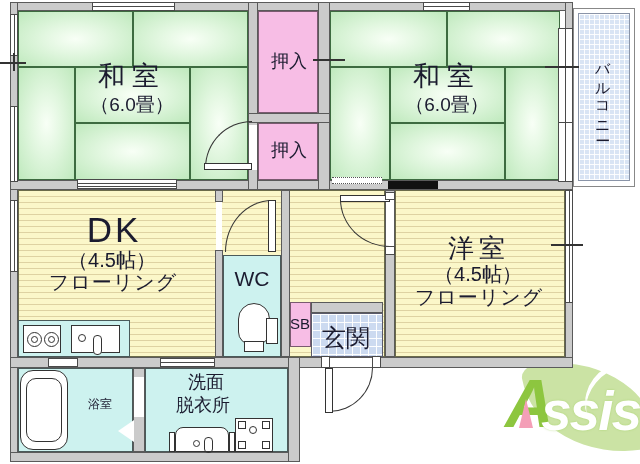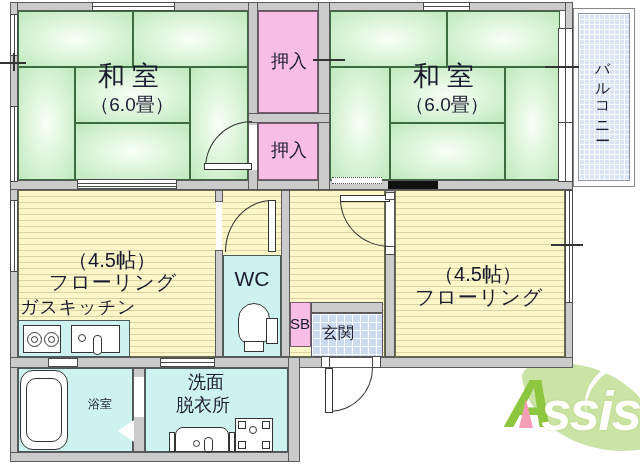--- a/index.html
+++ b/index.html
@@ -199,26 +199,27 @@
     <div style="position:absolute;left:13px;top:7px;width:6px;height:6px;border:1px solid #333;border-radius:50%"></div>
   </div>
 
   <div class="lbl" style="left:132px;top:62px;font-size:27px;letter-spacing:7px">和室</div>
   <div class="lbl" style="left:132px;top:95px;font-size:19px">（6.0畳）</div>
   <div class="lbl" style="left:447px;top:62px;font-size:27px;letter-spacing:7px">和室</div>
   <div class="lbl" style="left:447px;top:95px;font-size:19px">（6.0畳）</div>
   <div class="lbl" style="left:289px;top:52px;font-size:18px">押入</div>
   <div class="lbl" style="left:289px;top:141px;font-size:18px">押入</div>
   <div class="lblL vert" style="left:595px;top:52px;height:120px;font-size:15px;letter-spacing:3px">バルコニー</div>
+  <div class="lbl" style="left:114px;top:212px;font-size:35px;letter-spacing:3px">DK</div>
   <div class="lbl" style="left:112px;top:250px;font-size:20px">（4.5帖）</div>
   <div class="lbl" style="left:113px;top:272px;font-size:20px;letter-spacing:1px">フローリング</div>
-  <div class="lblL" style="left:20px;top:298px;font-size:18px;letter-spacing:1px">ガスキッチン</div>
   <div class="lbl" style="left:252px;top:268px;font-size:21px">WC</div>
   <div class="lbl" style="left:300px;top:316px;font-size:15px">SB</div>
-  <div class="lbl" style="left:338px;top:325px;font-size:16px">玄関</div>
+  <div class="lbl" style="left:346px;top:325px;font-size:24px">玄関</div>
+  <div class="lbl" style="left:479px;top:235px;font-size:26px;letter-spacing:5px">洋室</div>
   <div class="lbl" style="left:478px;top:264px;font-size:20px">（4.5帖）</div>
   <div class="lbl" style="left:479px;top:287px;font-size:20px;letter-spacing:1px">フローリング</div>
   <div class="lbl" style="left:100px;top:398px;font-size:12px">浴室</div>
   <div class="lbl" style="left:206px;top:373px;font-size:18px">洗面</div>
   <div class="lbl" style="left:203px;top:396px;font-size:18px">脱衣所</div>
 
   <div class="tick" style="left:0;top:62px;width:26px;height:2px"></div>
   <div class="tick" style="left:13px;top:53px;width:2px;height:18px"></div>
   <div class="tick" style="left:313px;top:59px;width:32px;height:2px"></div>
   <div class="tick" style="left:545px;top:66px;width:34px;height:2px"></div>

